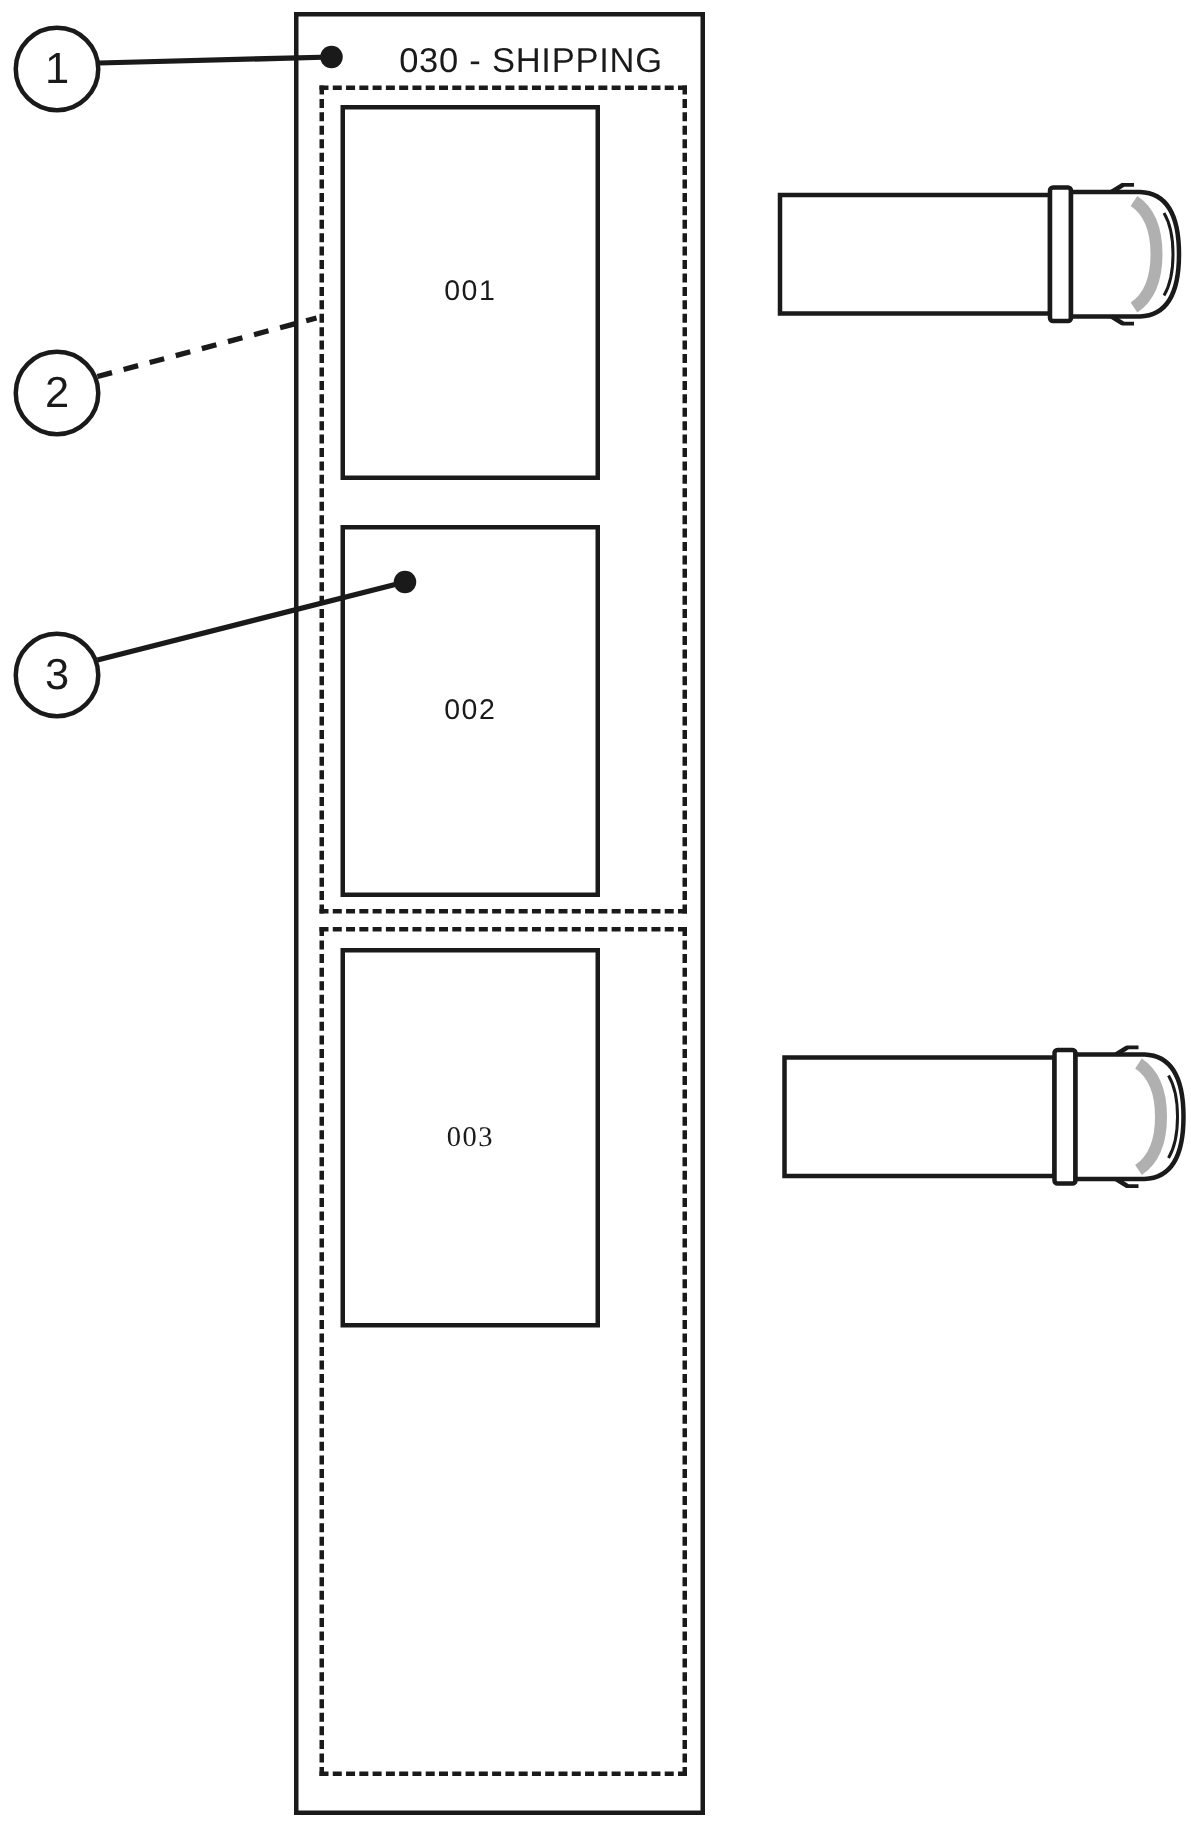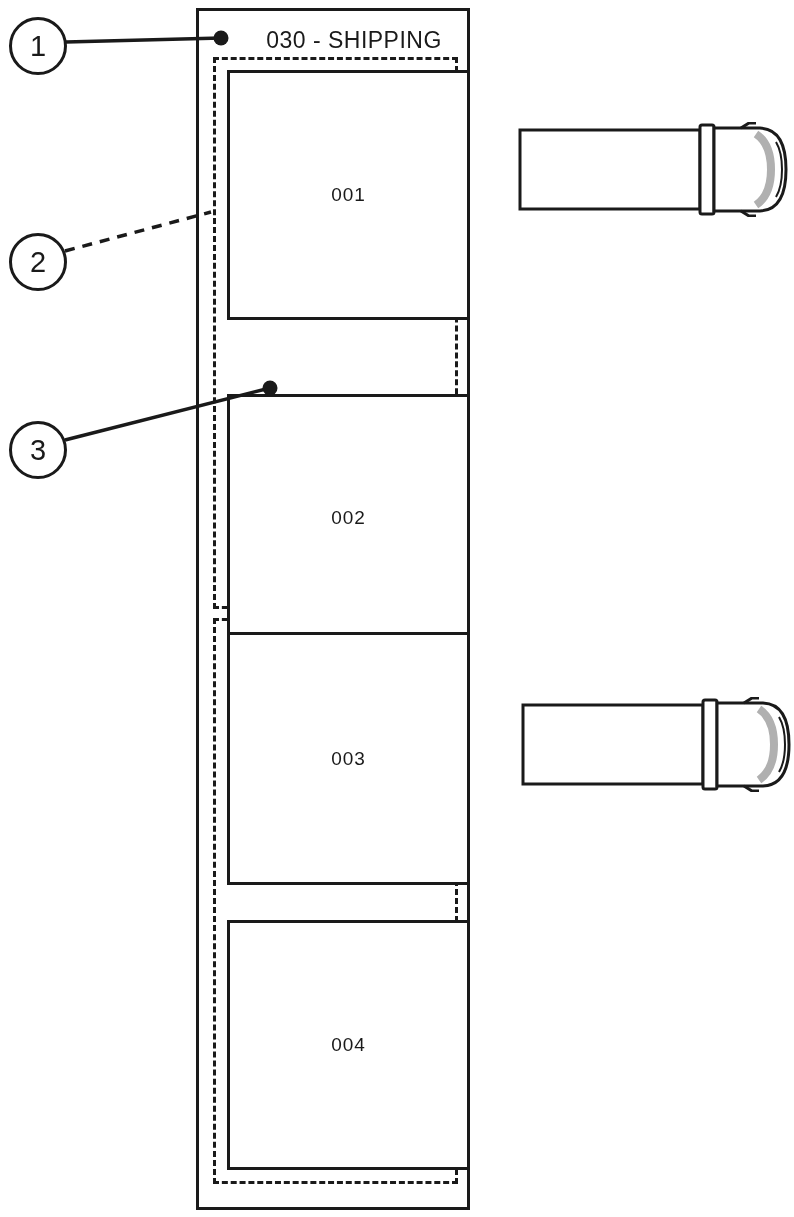--- a/index.html
+++ b/index.html
@@ -41,32 +41,32 @@
     position: absolute;
     border: 3px dashed var(--line-color, #1a1a1a);
   }
   .dg-upper { left: 213px; top: 57px;  width: 245px; height: 552px; }
   .dg-lower { left: 213px; top: 618px; width: 245px; height: 566px; }
 
   
   .dock {
     position: absolute;
     left: 227px;
-    width: 243px;
+    width: 173px;
     border: 3px solid var(--line-color, #1a1a1a);
     background: var(--bg-color, #ffffff);
     display: flex;
     align-items: center;
     justify-content: center;
     font-size: 19px;
     letter-spacing: 1px;
   }
   .dock-001 { top: 70px;  height: 250px; }
-  .dock-002 { top: 350px; height: 248px; margin-top: 44px; }
-  .dock-003 { top: 632px; height: 253px; }
+  .dock-002 { top: 350px; height: 248px; }
+  .dock-003 { top: 632px; height: 253px; font-family: Liberation Serif, serif; }
   .dock-004 { top: 920px; height: 250px; }
 
   
   .callout {
     position: absolute;
     width: 58px; height: 58px;
     border: 3px solid var(--line-color, #1a1a1a);
     border-radius: 50%;
     background: var(--bg-color, #ffffff);
     display: flex;
@@ -106,23 +106,20 @@
 
   <div class="dock dock-001">
     <span>001</span>
   </div>
   <div class="dock dock-002">
     <span>002</span>
   </div>
   <div class="dock dock-003">
     <span>003</span>
   </div>
-  <div class="dock dock-004">
-    <span>004</span>
-  </div>
 
   <div class="callout c1">
     <span>1</span>
   </div>
   <div class="callout c2">
     <span>2</span>
   </div>
   <div class="callout c3">
     <span>3</span>
   </div>

